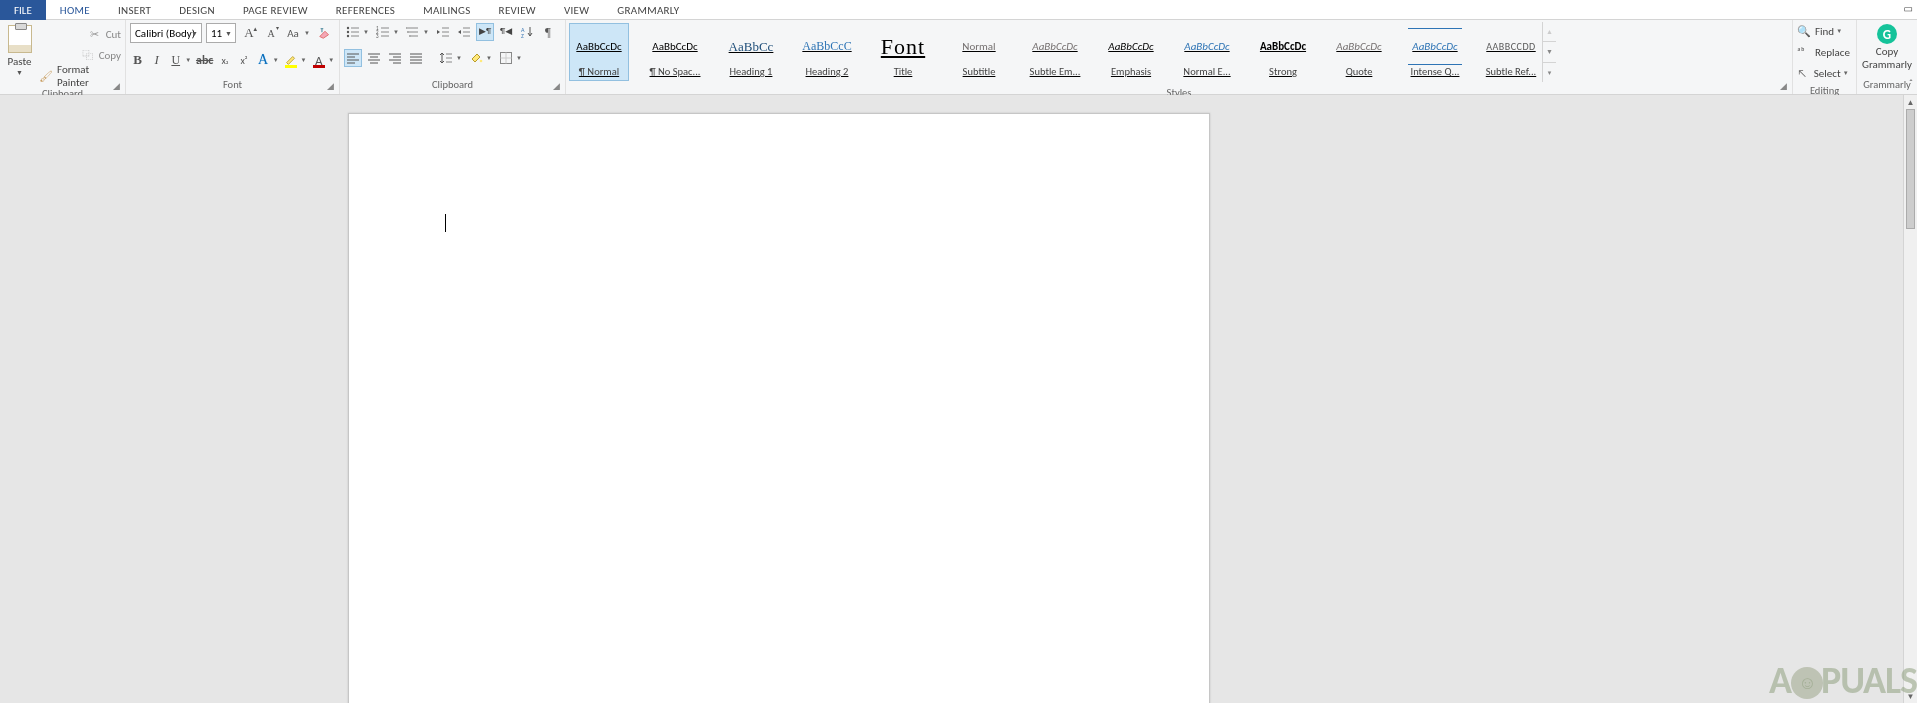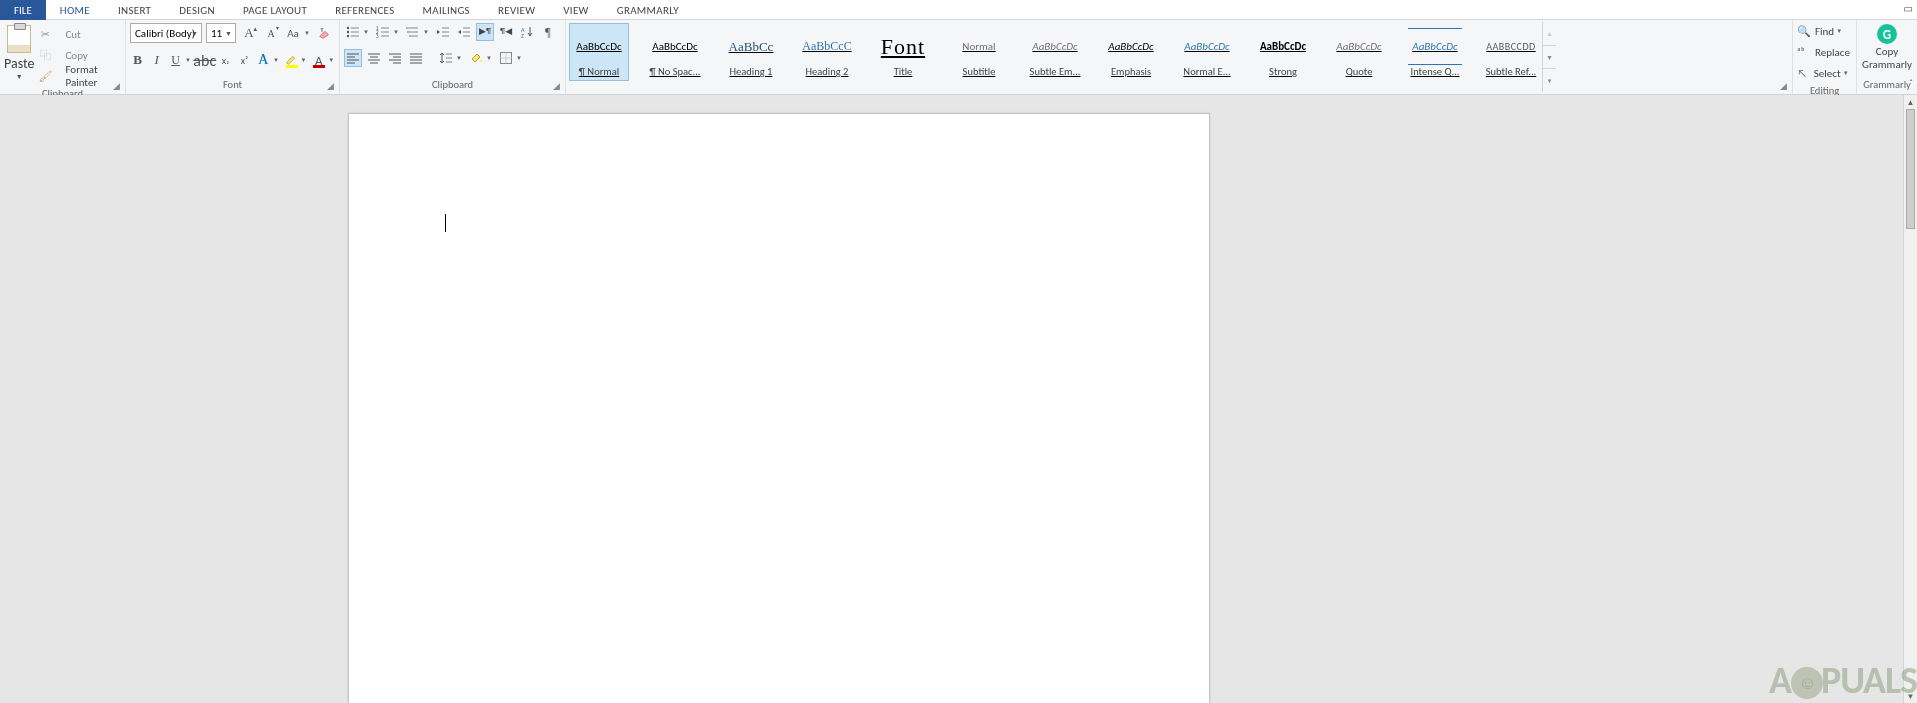--- a/index.html
+++ b/index.html
@@ -16,24 +16,24 @@
     .ribbon { display: flex; height: 75px; background: #f5f6f7; border-bottom: 1px solid #d4d4d4; position: relative; }
     .group { display: flex; flex-direction: column; border-right: 1px solid #e1e1e1; position: relative; }
     .group-body { flex: 1; display: flex; padding: 3px 4px 0 4px; }
     .group-label { font-size: 10.5px; color: #666; text-align: center; padding: 2px 0 3px 0; position: relative; }
     .group-launcher { position: absolute; right: 3px; bottom: 3px; width: 11px; height: 11px; font-size: 9px; color: #888; display: flex; align-items: center; justify-content: center; cursor: pointer; }
 
     
     .paste-btn { width: 32px; display: flex; flex-direction: column; align-items: center; justify-content: flex-start; padding-top: 2px; cursor: pointer; }
     .paste-icon { width: 24px; height: 28px; background: linear-gradient(#fff 0 75%, #e8dfc7 75% 100%); border: 1px solid #c8b98f; position: relative; }
     .paste-icon::before { content: ""; position: absolute; top: -3px; left: 6px; width: 10px; height: 5px; background: #d9d9d9; border: 1px solid #888; border-radius: 1px; }
-    .paste-label { font-size: 14px; color: #444; margin-top: 2px; }
+    .paste-label { font-size: 11px; color: #444; margin-top: 2px; }
     .paste-arrow { font-size: 7px; color: #555; }
     .clip-right { display: flex; flex-direction: column; gap: 3px; padding-left: 4px; padding-top: 2px; }
-    .clip-item { display: flex; align-items: center; gap: 13px; font-size: 11px; color: #888; cursor: pointer; height: 18px; }
+    .clip-item { display: flex; align-items: center; gap: 4px; font-size: 11px; color: #888; cursor: pointer; height: 18px; justify-content: flex-end; }
     .clip-item .ico { width: 14px; height: 12px; display: inline-flex; align-items: center; justify-content: center; }
     .ico-cut::before { content: "✂"; font-size: 11px; color: #999; }
     .ico-copy::before { content: "⿻"; font-size: 11px; color: #999; }
     .ico-brush::before { content: "🖌"; font-size: 11px; color: #c79b5b; }
     .clip-item.fp { color: #444; }
 
     
     .font-group-body { flex-direction: column; gap: 4px; }
     .font-row1 { display: flex; align-items: center; gap: 4px; }
     .font-combo { width: 72px; height: 20px; border: 1px solid #ababab; background: #fff; font-size: 11px; display: flex; align-items: center; padding: 0 4px; cursor: pointer; position: relative; }
@@ -43,21 +43,21 @@
     .tbtn.enlarge { font-family: "Times New Roman"; font-size: 13px; }
     .tbtn.enlarge sup { font-size: 7px; position: absolute; top: 0; right: 1px; }
     .tbtn.shrink { font-family: "Times New Roman"; font-size: 10px; }
     .tbtn.shrink sup { font-size: 6px; position: absolute; top: 0; right: 1px; }
     .tbtn.aa-case { font-size: 11px; }
     .tbtn.clear-fmt svg { width: 14px; height: 14px; }
     .font-row2 { display: flex; align-items: center; gap: 4px; padding-top: 4px; }
     .tbtn.bold { font-weight: bold; font-family: "Times New Roman"; font-size: 13px; }
     .tbtn.italic { font-style: italic; font-family: "Times New Roman"; font-size: 13px; }
     .tbtn.underline { text-decoration: underline; font-family: "Times New Roman"; font-size: 12px; }
-    .tbtn.strike { text-decoration: line-through; font-size: 16px; }
+    .tbtn.strike { text-decoration: line-through; font-size: 12px; font-weight: bold; }
     .tbtn.sub { font-size: 10px; position: relative; }
     .tbtn.sub::after { content: "₂"; font-size: 8px; }
     .tbtn.sup { font-size: 10px; position: relative; }
     .tbtn.sup::after { content: "²"; font-size: 8px; }
     .tbtn.texteff { font-family: "Times New Roman"; font-size: 14px; color: #0a6db8; text-shadow: 0 0 1px #7dc4ff; }
     .tbtn.highlight { position: relative; }
     .tbtn.highlight .bar { position: absolute; bottom: 1px; left: 2px; width: 12px; height: 3px; background: #ffff00; }
     .tbtn.fontcolor { font-family: "Times New Roman"; font-size: 13px; }
     .tbtn.fontcolor .bar { position: absolute; bottom: 1px; left: 2px; width: 12px; height: 3px; background: #c00000; }
     .split-caret { font-size: 6px; color: #666; margin-left: -2px; width: 8px; cursor: pointer; }
@@ -119,21 +119,21 @@
     .watermark .face { width: 32px; height: 32px; border-radius: 50%; background: rgba(150,160,130,0.5); display: inline-flex; align-items: center; justify-content: center; font-size: 18px; margin: 0 -2px 4px 0; }
   </style>
 </head>
 <body>
 
 <div class="tabstrip">
   <div class="tab-file">FILE</div>
   <div class="tab active">HOME</div>
   <div class="tab">INSERT</div>
   <div class="tab">DESIGN</div>
-  <div class="tab">PAGE LAYOUT</div>
+  <div class="tab">PAGE REVIEW</div>
   <div class="tab">REFERENCES</div>
   <div class="tab">MAILINGS</div>
   <div class="tab">REVIEW</div>
   <div class="tab">VIEW</div>
   <div class="tab">GRAMMARLY</div>
   <div class="minimize-mark">▭</div>
 </div>
 
 <div class="ribbon">
 
@@ -380,20 +380,21 @@
             <div class="style-preview">AABBCCDD</div>
             <div class="style-label">Subtle Ref...</div>
           </div>
         </div>
       <div class="styles-spinner">
         <div class="spin-btn disabled">▲</div>
         <div class="spin-btn">▼</div>
         <div class="spin-btn">▾</div>
       </div>
     </div>
+    <div class="group-label">Styles</div>
     <div class="group-launcher">◢</div>
   </div>
 
   <div class="group" style="width:64px">
     <div class="group-body editing-body">
       <div class="edit-item">
           <span class="ico">🔍</span>
           <span>Find</span>
           <span class="split-caret">▼</span>
         </div>

